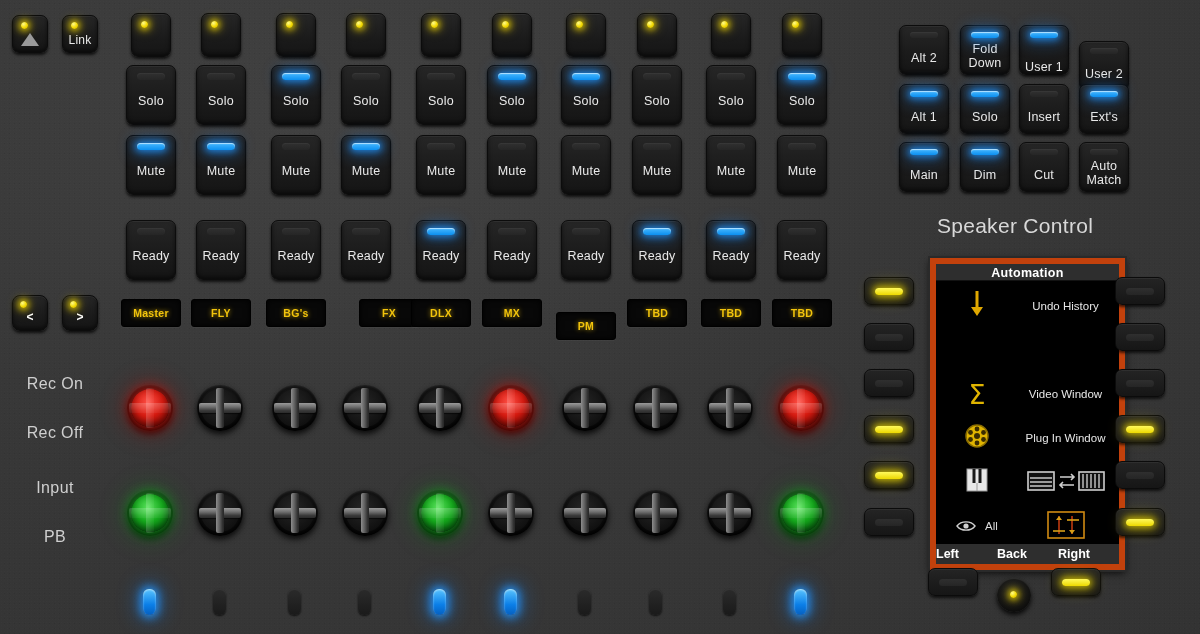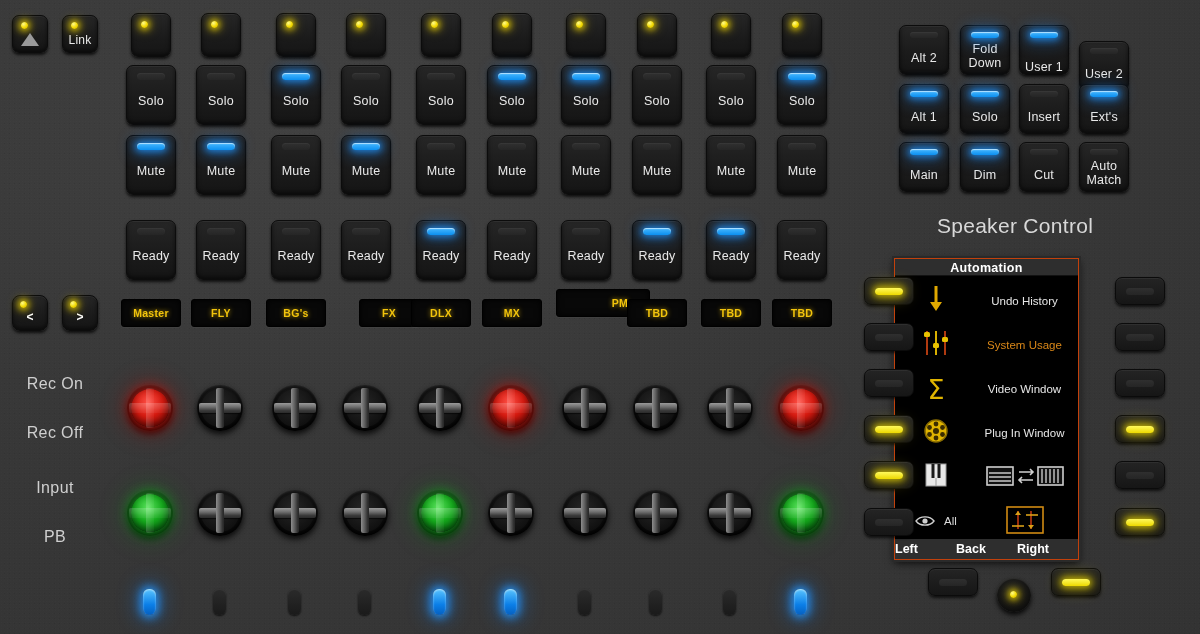--- a/index.html
+++ b/index.html
@@ -137,22 +137,22 @@
   .spkbtn .lbl.two{line-height:1.08;margin-top:13px;}
 
   
   #speaker-control-heading{
     position:absolute;color:#d8d8d8;font-size:21px;letter-spacing:.3px;
     width:240px;text-align:center;
   }
 
   
   #lcd{
-    position:absolute;left:894px;top:258px;width:183px;height:300px;
-    background:#000;border:1px solid #c2410c;
+    position:absolute;left:930px;top:258px;width:183px;height:300px;
+    background:#000;border:6px solid #c2410c;
     box-shadow:0 0 0 2px #2a2a2a,0 3px 8px rgba(0,0,0,.8);
     overflow:hidden;
   }
   #lcd-title{
     height:17px;background:#2e2e2e;color:#fff;font-size:12.5px;font-weight:bold;
     display:flex;align-items:center;justify-content:center;letter-spacing:.3px;
     box-shadow:inset 0 -1px 0 rgba(0,0,0,.6);
   }
   #lcd-footer{
     position:absolute;bottom:0;left:0;right:0;height:20px;background:#2e2e2e;
@@ -393,21 +393,21 @@
       <span class="lbl">Solo</span>
     </div>
     <div class="btn chbtn" style="left: 561px; top: 135px;">
       <span class="ledbar off"></span>
       <span class="lbl">Mute</span>
     </div>
     <div class="btn chbtn" style="left: 561px; top: 220px;">
       <span class="ledbar off"></span>
       <span class="lbl">Ready</span>
     </div>
-    <div class="strip" style="left: 556px; top: 289px; padding-left: 34px;">PM</div>
+    <div class="strip" style="left: 556px; top: 312px;">PM</div>
     <div class="knob" style="left: 562px; top: 385px;">
       <span class="cap"></span>
       <span class="knurl-h"></span>
       <span class="knurl-v"></span>
     </div>
     <div class="knob" style="left: 562px; top: 490px;">
       <span class="cap"></span>
       <span class="knurl-h"></span>
       <span class="knurl-v"></span>
     </div>
@@ -553,33 +553,20 @@
   <div class="lcdrow" style="top:20px;">
     <div class="ic">
       <svg width="16" height="30" viewBox="0 0 16 30">
         <path d="M8 2 L8 21" stroke="#e0a800" stroke-width="3" fill="none"></path>
         <path d="M2 18 L8 27 L14 18 Z" fill="#e0a800"></path>
       </svg>
     </div>
     <div class="tx">Undo History</div>
   </div>
 
-  <div class="lcdrow" style="top:64px;">
-    <div class="ic">
-      <svg width="26" height="28" viewBox="0 0 26 28">
-        <line x1="4" y1="2" x2="4" y2="26" stroke="#b03a10" stroke-width="2"></line>
-        <line x1="13" y1="2" x2="13" y2="26" stroke="#d9b000" stroke-width="2"></line>
-        <line x1="22" y1="2" x2="22" y2="26" stroke="#b03a10" stroke-width="2"></line>
-        <rect x="1" y="3" width="6" height="5" rx="1.5" fill="#e8c200"></rect>
-        <rect x="10" y="14" width="6" height="5" rx="1.5" fill="#e8c200"></rect>
-        <rect x="19" y="8" width="6" height="5" rx="1.5" fill="#e8c200"></rect>
-      </svg>
-    </div>
-    <div class="tx amber">System Usage</div>
-  </div>
 
   <div class="lcdrow" style="top:108px;">
     <div class="ic">
       <span style="color:#e0b400;font-size:27px;font-family:'DejaVu Sans',sans-serif;">Σ</span>
     </div>
     <div class="tx">Video Window</div>
   </div>
 
   <div class="lcdrow" style="top:152px;">
     <div class="ic">

